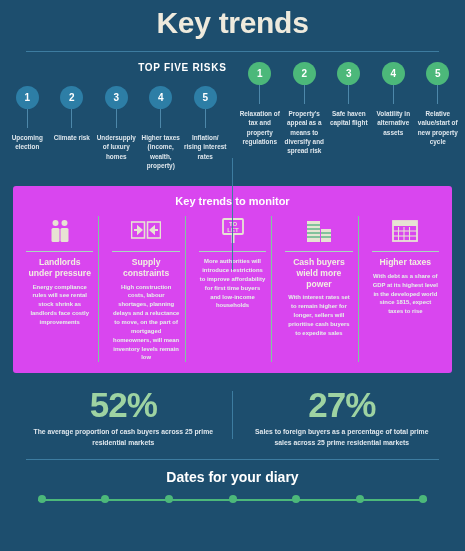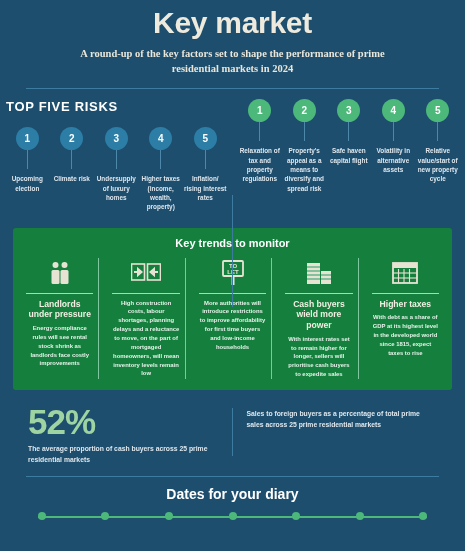--- a/index.html
+++ b/index.html
@@ -52,23 +52,23 @@
   .five-col.opps  { padding: 0 6px 0 6px; }
   .vdivider {
     position: absolute;
     left: 232px;
     top: 96px;
     width: 1px;
     height: 112px;
     background: #3d7ca0;
   }
   .col-head {
-    text-align: left;
+    text-align: right;
     color: #ffffff;
-    font-size: 13px;
+    font-size: 10px;
     font-weight: bold;
     letter-spacing: 0.7px;
     margin-bottom: 13px;
   }
   .bullet-row { display: flex; justify-content: center; gap: 2px; }
   .bullet {
     width: 43px;
     display: flex;
     flex-direction: column;
     align-items: center;
@@ -90,21 +90,21 @@
     text-align: center;
     color: #dfe7ed;
     font-size: 6.4px;
     line-height: 1.45;
     font-weight: bold;
   }
 
   
   .monitor {
     margin: 16px 13px 0 13px;
-    background: #15803d;
+    background: #d946ef;
     border-radius: 3px;
     padding: 9px 8px 11px 8px;
   }
   .monitor-title {
     text-align: center;
     color: #ffffff;
     font-size: 11px;
     font-weight: bold;
     margin-bottom: 9px;
   }
@@ -141,21 +141,21 @@
     line-height: 1.5;
   }
 
   
   .stats {
     display: flex;
     margin-top: 14px;
     position: relative;
     padding: 0 14px;
   }
-  .stat { flex: 1; padding: 0 14px; }
+  .stat { flex: 1; text-align: center; padding: 0 14px; }
   .stat-num {
     color: #9ed3a2;
     font-size: 35px;
     font-weight: bold;
     letter-spacing: -1px;
     line-height: 1;
   }
   .stat-cap {
     color: #dfe7ed;
     font-size: 6.8px;
@@ -198,22 +198,21 @@
     border-radius: 50%;
     background: #4cb87a;
     z-index: 2;
   }
 </style>
 </head>
 <body>
 
 <div class="page">
 
-  <div class="hero-title">Key market</div>
-  <div class="hero-sub">A round-up of the key factors set to shape the performance of prime residential markets in 2024</div>
+  <div class="hero-title">Key trends</div>
   <div class="rule"></div>
 
   <div class="five-wrap">
     <div class="vdivider"></div>
 
     <div class="five-col risks">
       <div class="col-head">TOP FIVE RISKS</div>
       <div class="bullet-row">
         <div class="bullet">
           <div class="circle blue">1</div>
@@ -295,20 +294,21 @@
       <div class="mcol">
         <div class="micon">
           <svg width="30" height="22" viewBox="0 0 30 22">
             <rect x="0.5" y="2" width="13" height="16" fill="none" stroke="#e7e3d3" stroke-width="1.6"></rect>
             <rect x="16.5" y="2" width="13" height="16" fill="none" stroke="#e7e3d3" stroke-width="1.6"></rect>
             <path d="M3 10 H9 M7 7 L10.5 10 L7 13 Z" stroke="#e7e3d3" stroke-width="2" fill="#e7e3d3"></path>
             <path d="M27 10 H21 M23 7 L19.5 10 L23 13 Z" stroke="#e7e3d3" stroke-width="2" fill="#e7e3d3"></path>
           </svg>
         </div>
         <div class="msep"></div>
+        <div class="mtitle">Supply constraints</div>
         <div class="mbody">High construction costs, labour shortages, planning delays and a reluctance to move, on the part of mortgaged homeowners, will mean inventory levels remain low</div>
       </div>
 
       <div class="mcol">
         <div class="micon">
           <svg width="28" height="28" viewBox="0 0 28 28">
             <rect x="4" y="2" width="20" height="15" rx="1" fill="none" stroke="#e7e3d3" stroke-width="1.8"></rect>
             <text x="14" y="9" font-family="Liberation Sans, sans-serif" font-size="6" font-weight="bold" fill="#e7e3d3" text-anchor="middle">TO</text>
             <text x="14" y="15" font-family="Liberation Sans, sans-serif" font-size="6" font-weight="bold" fill="#e7e3d3" text-anchor="middle">LET</text>
             <rect x="12.5" y="17" width="3" height="9" fill="#e7e3d3"></rect>
@@ -363,20 +363,21 @@
     </div>
   </div>
 
   <div class="stats">
     <div class="stat-div"></div>
     <div class="stat">
       <div class="stat-num">52%</div>
       <div class="stat-cap">The average proportion of cash buyers across 25 prime residential markets</div>
     </div>
     <div class="stat">
+      <div class="stat-num">27%</div>
       <div class="stat-cap">Sales to foreign buyers as a percentage of total prime sales across 25 prime residential markets</div>
     </div>
   </div>
   <div class="rule2"></div>
 
   <div class="tl-title">Dates for your diary</div>
   <div class="timeline">
     <div class="tl-line"></div>
     <div class="tl-items">
 

